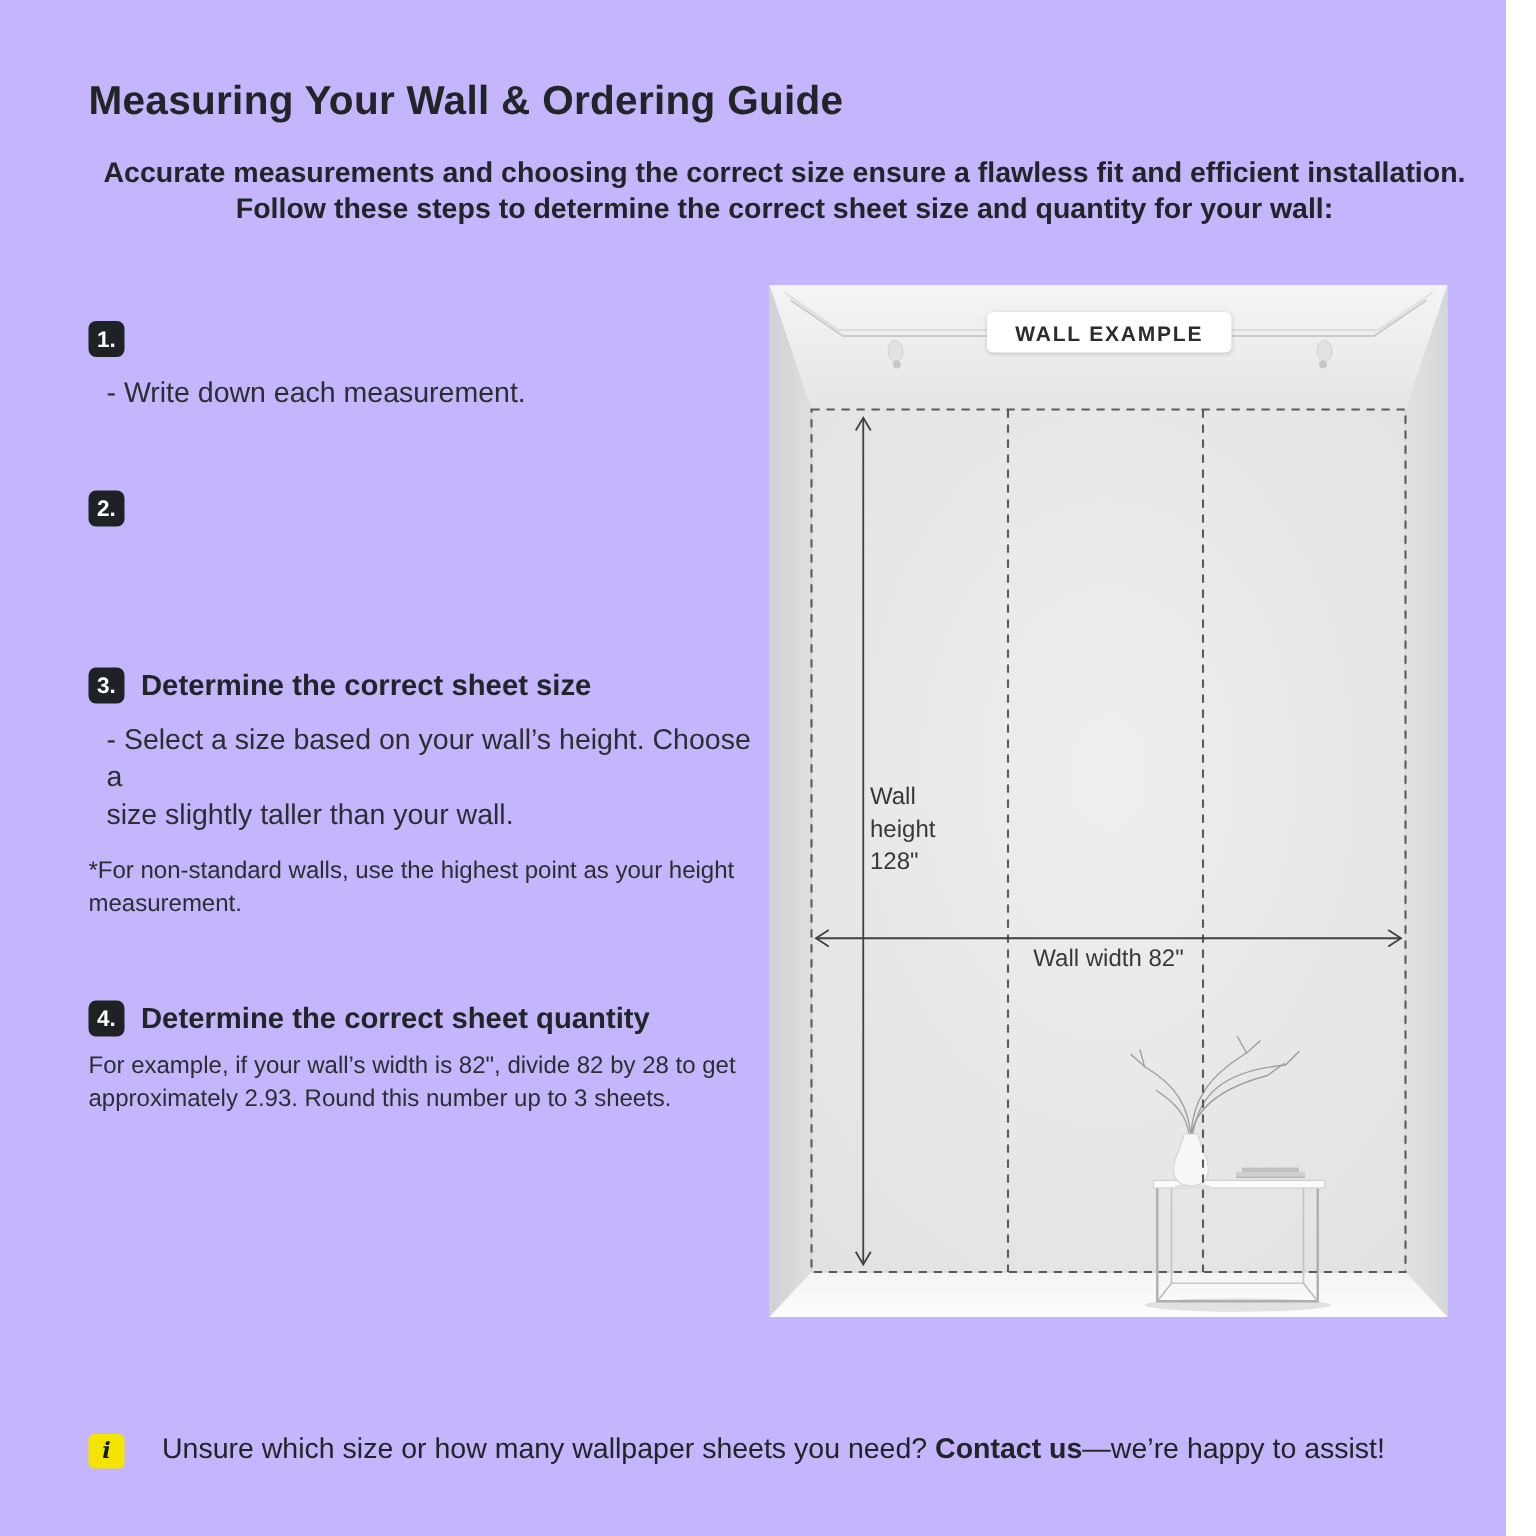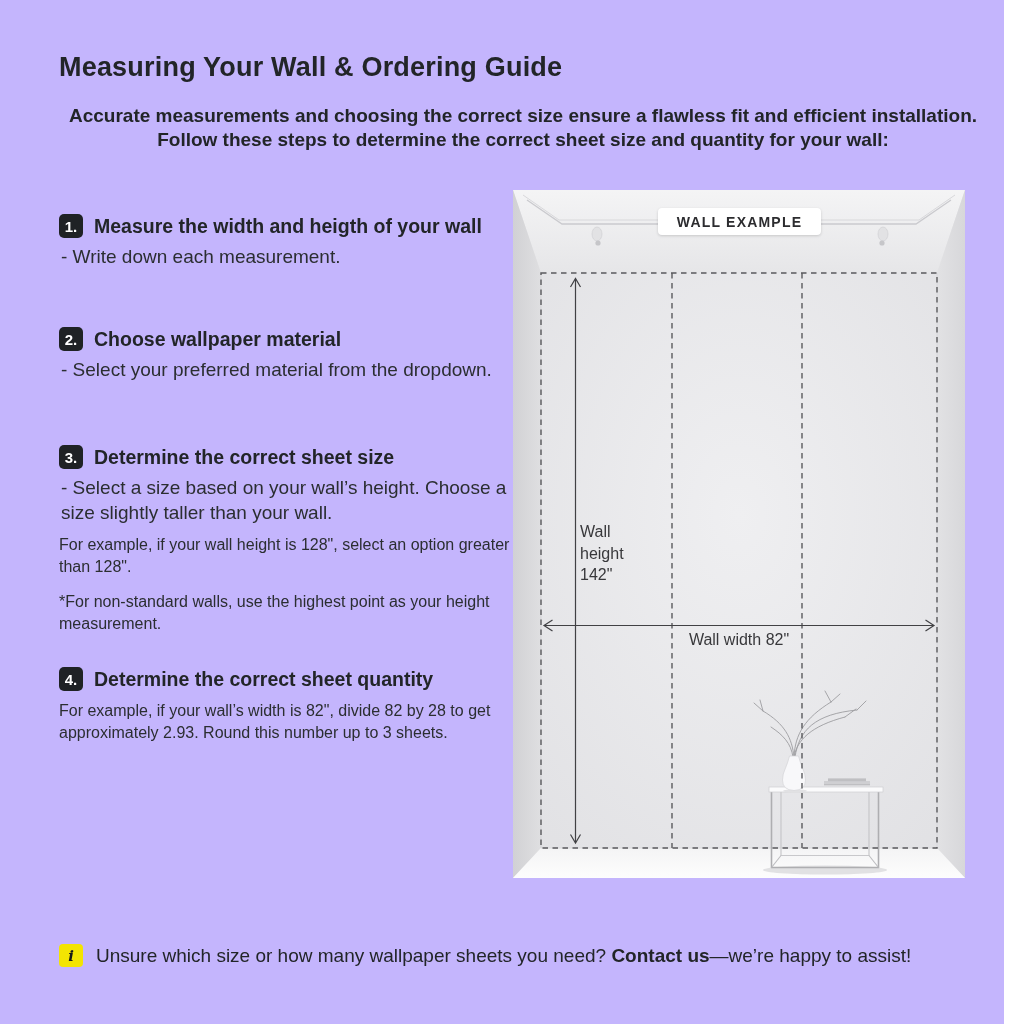--- a/index.html
+++ b/index.html
@@ -11,75 +11,70 @@
   .intro{position:absolute;left:59px;top:104px;width:928px;margin:0;font-size:19px;font-weight:700;
          line-height:24px;white-space:pre-line;color:#222528;text-align:center;}
 
   .steps{position:absolute;left:59px;top:214px;width:458px;}
   .step{position:absolute;left:0;width:458px;}
   .step-1{top:0;} .step-2{top:113px;} .step-3{top:231px;} .step-4{top:453px;}
   .step-heading{display:flex;align-items:center;gap:11px;margin:0 0 6px;
                 font-size:19.5px;font-weight:700;color:#222528;}
   .badge{flex:0 0 auto;width:24px;height:24px;border-radius:5px;background:#1f2225;color:#fff;
          font-size:15px;font-weight:700;display:flex;align-items:center;justify-content:center;}
-  .detail{margin:2px;font-size:19px;line-height:25px;white-space:pre-line;color:#2b2e31;}
+  .detail{margin:12px;font-size:19px;line-height:25px;white-space:pre-line;color:#2b2e31;}
   .example{margin:9px 0 0;font-size:16px;line-height:21.5px;white-space:pre-line;color:#2b2e31;}
   .note{margin-top:14px;}
 
   .wall{position:absolute;left:513px;top:190px;width:452px;height:688px;background:#e4e4e6;overflow:hidden;}
   .wall svg{position:absolute;left:0;top:0;}
   .pill{position:absolute;left:145px;top:18px;width:163px;height:27px;background:#ffffff;border-radius:4px;
         box-shadow:0 1px 3px rgba(0,0,0,.16);font-size:14px;font-weight:700;letter-spacing:1.2px;
         color:#2c2c2f;display:flex;align-items:center;justify-content:center;text-align:right;}
   .hlabel{position:absolute;left:67px;top:331px;font-size:16px;line-height:21.5px;color:#38383b;white-space:pre-line;}
   .wlabel{position:absolute;left:101px;top:441px;width:250px;text-align:center;font-size:16px;color:#38383b;}
 
   .footnote{position:absolute;left:59px;top:944px;display:flex;align-items:center;gap:13px;}
   .info{flex:0 0 auto;width:24px;height:23px;border-radius:4px;background:#f3e402;color:#16181a;
         font-family:"DejaVu Serif",serif;font-style:italic;font-weight:700;font-size:15px;
         display:flex;align-items:center;justify-content:center;}
-  .fn-text{margin:0;font-size:19px;color:#222528;}
+  .fn-text{margin:12px;font-size:19px;color:#222528;}
   .fn-text .contact{font-weight:700;cursor:pointer;}
 </style>
 </head>
 <body>
 
 <div class="page">
 
   <h1 class="title">Measuring Your Wall &amp; Ordering Guide</h1>
   <p class="intro">Accurate measurements and choosing the correct size ensure a flawless fit and efficient installation.
 Follow these steps to determine the correct sheet size and quantity for your wall:</p>
 
   <div class="steps">
 
     <section class="step step-1">
       <div class="step-heading">
         <span class="badge">1.</span>
-        <span>Measure the width and heigth of your wall</span>
       </div>
       <p class="detail">- Write down each measurement.</p>
     </section>
 
     <section class="step step-2">
       <div class="step-heading">
         <span class="badge">2.</span>
-        <span>Choose wallpaper material</span>
-      </div>
-      <p class="detail">- Select your preferred material from the dropdown.</p>
+      </div>
     </section>
 
     <section class="step step-3">
       <div class="step-heading">
         <span class="badge">3.</span>
         <span>Determine the correct sheet size</span>
       </div>
       <p class="detail">- Select a size based on your wall’s height. Choose a
 size slightly taller than your wall.</p>
-      <p class="example">For example, if your wall height is 128", select an option greater
-than 128".</p>
       <p class="example note">*For non-standard walls, use the highest point as your height
 measurement.</p>
     </section>
 
     <section class="step step-4">
       <div class="step-heading">
         <span class="badge">4.</span>
         <span>Determine the correct sheet quantity</span>
       </div>
       <p class="example">For example, if your wall’s width is 82", divide 82 by 28 to get
@@ -188,21 +183,21 @@
       <g fill="none" stroke="#414144" stroke-width="1.2">
         <line x1="31" y1="435.5" x2="421" y2="435.5"></line>
         <path d="M 39.5,430 L 31,435.5 L 39.5,441"></path>
         <path d="M 412.5,430 L 421,435.5 L 412.5,441"></path>
       </g>
     </svg>
 
     <div class="pill">WALL EXAMPLE</div>
     <div class="hlabel">Wall
 height
-142"</div>
+128"</div>
     <div class="wlabel">Wall width 82"</div>
   </div>
 
   <div class="footnote">
     <span class="info">i</span>
     <p class="fn-text"><span>Unsure which size or how many wallpaper sheets you need? </span><span class="contact">Contact us</span><span>—we’re happy to assist!</span></p>
   </div>
 
 </div>
 

